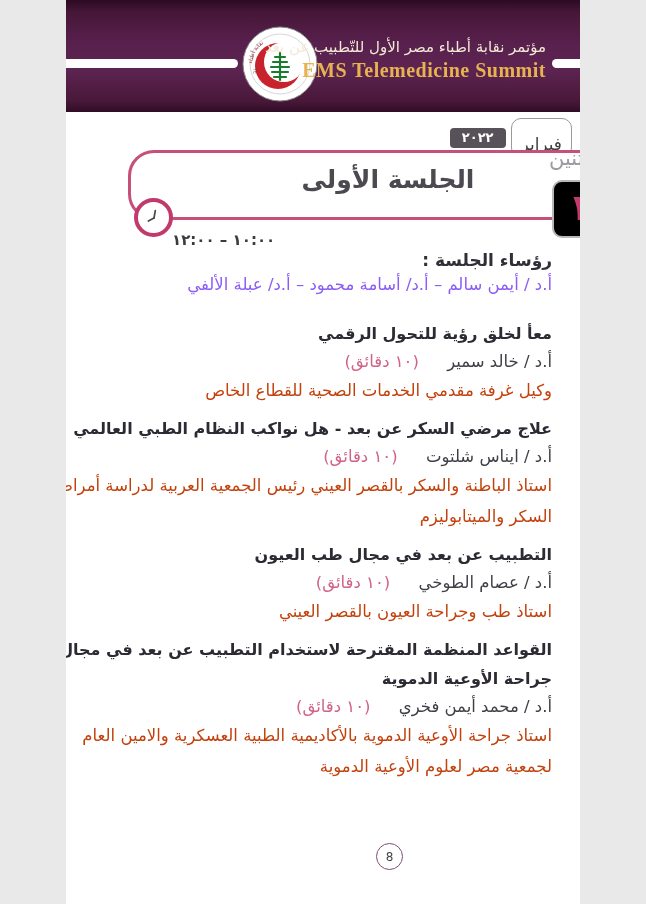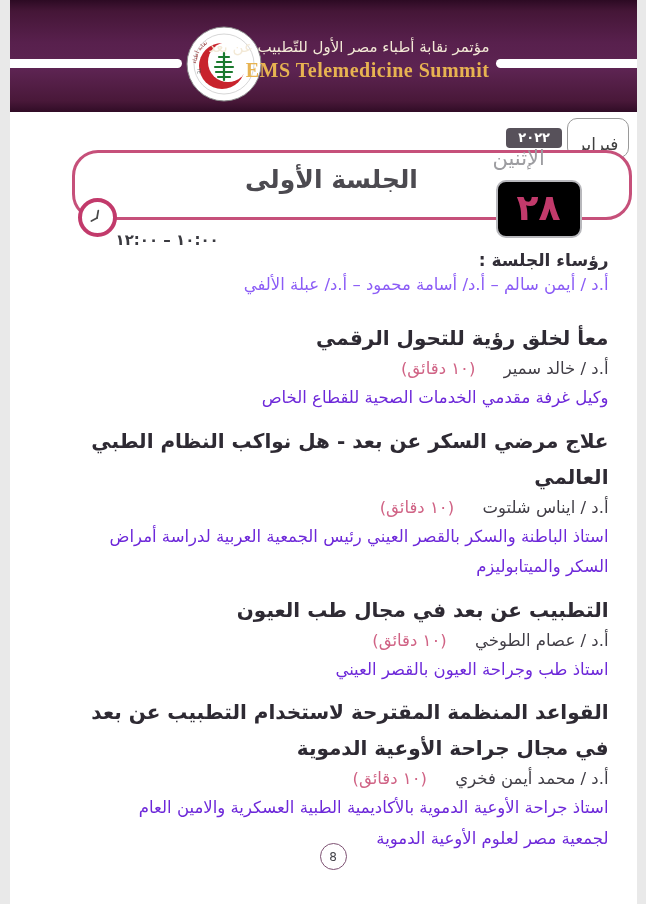--- a/index.html
+++ b/index.html
@@ -1,18 +1,18 @@
 <!DOCTYPE html>
 <html lang="ar" dir="rtl"><head>
 <meta charset="utf-8">
 <style>
   * { margin:0; padding:0; box-sizing:border-box; }
   html,body { background:#e9e9e9; }
   .page {
-    position:relative; width:627px; height:904px; margin:0 auto;
+    position:relative; width:514px; height:904px; margin:0 auto;
     background:#ffffff; overflow:hidden;
     font-family:"DejaVu Sans","Liberation Sans",sans-serif;
     direction:rtl;
   }
   
   .header {
     position:absolute; top:0; left:0; width:646px; height:112px;
     background:linear-gradient(180deg,#2c0a23 0%,#451637 10%,#58204d 38%,#5d2452 62%,#491839 90%,#300c26 100%);
   }
   .header-line { position:absolute; top:59px; height:9px; background:#ffffff; z-index:2; }
@@ -63,24 +63,24 @@
     font-size:15px; font-weight:bold; color:#3a3a40; letter-spacing:.5px;
   }
   
   .content {
     position:absolute; top:250px; right:28px; width:518px;
     direction:rtl;
   }
   .chairs-label { font-size:17px; font-weight:bold; color:#322e38; margin-bottom:5px; }
   .chairs-names { font-size:16.5px; color:#8b5cf6; margin-bottom:26px; }
   .talk { margin-bottom:9px; }
-  .talk-title { font-size:20px; font-weight:bold; color:#2e2a33; line-height:1.8; margin-bottom:3px; }
+  .talk-title { font-size:16px; font-weight:bold; color:#2e2a33; line-height:1.8; margin-bottom:3px; }
   .speaker-row { font-size:16.5px; color:#413e46; margin-bottom:5px; }
   .duration { color:#d06385; margin-right:23px; }
-  .affiliation { font-size:16.5px; color:#6d28d9; line-height:1.85; }
+  .affiliation { font-size:16.5px; color:#c2410c; line-height:1.85; }
   
   .page-number {
     position:absolute; top:843px; left:310px; width:27px; height:27px;
     border:1.5px solid #7d5172; border-radius:50%;
     display:flex; align-items:center; justify-content:center;
     font-size:12px; color:#44444a;
   }
 </style>
 </head>
 <body>

